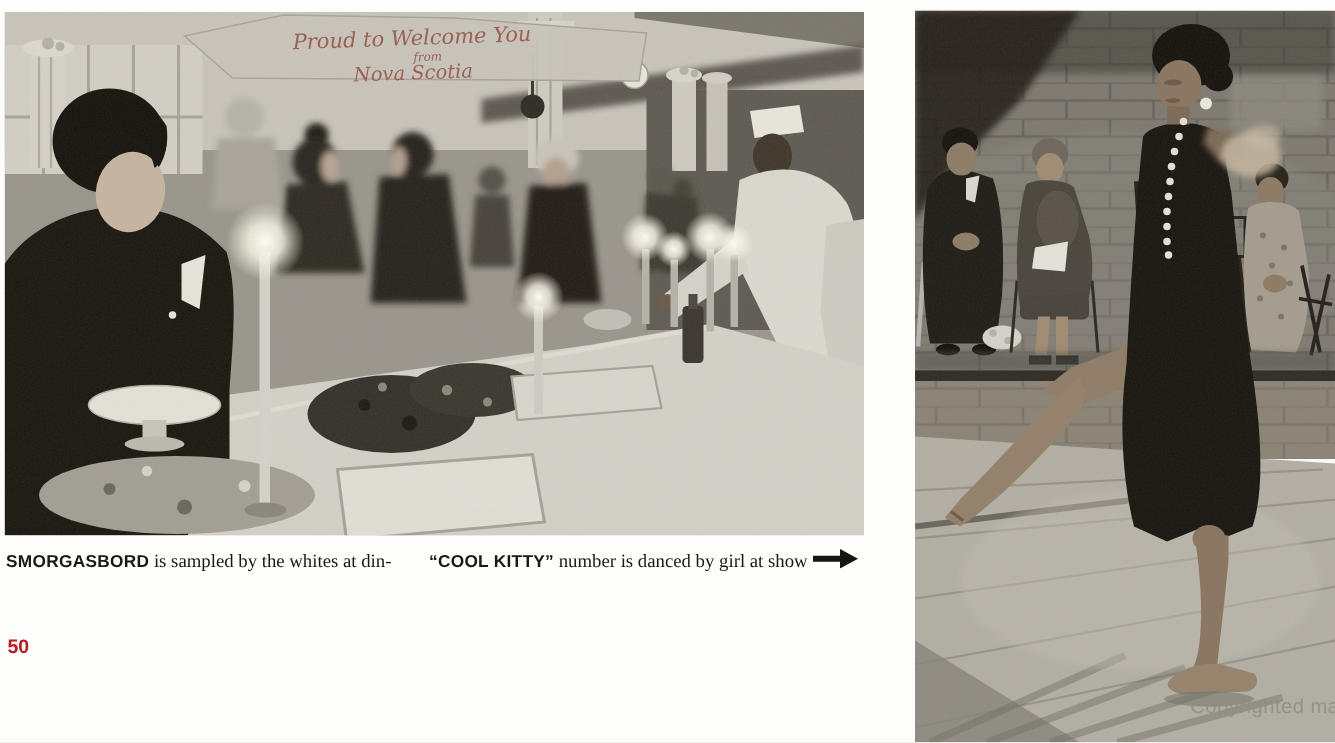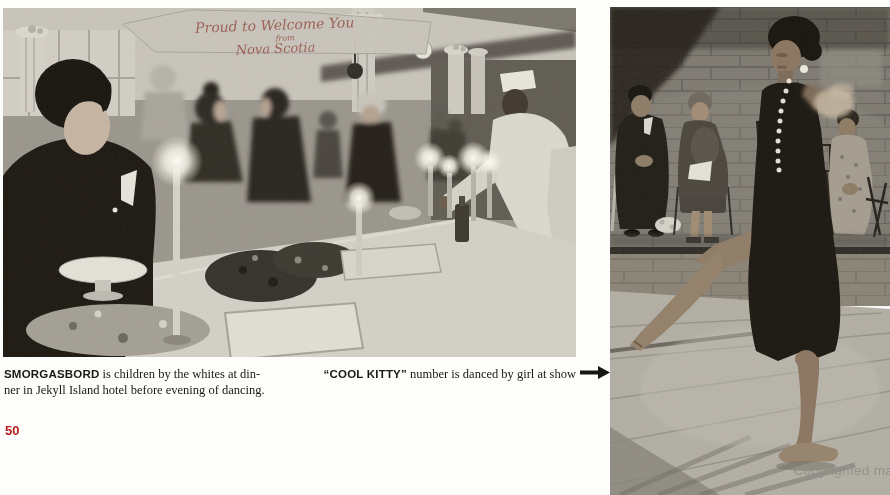--- a/index.html
+++ b/index.html
@@ -6,21 +6,21 @@
   .page{position:relative;width:890px;height:495px;background:#fdfdfb;overflow:hidden;
         font-family:"Liberation Serif",serif;}
   .photo{position:absolute;overflow:hidden;}
   .photo svg{display:block;width:100%;height:100%;}
   #photo-left{left:3px;top:8px;width:573px;height:349px;}
   #photo-right{left:610px;top:7px;width:280px;height:488px;}
   .caption{position:absolute;top:366px;color:#1b1812;font-size:12.5px;line-height:16px;}
   .caption .line{display:block;white-space:nowrap;}
   .caption .lead{font-family:"Liberation Sans",sans-serif;font-weight:700;font-size:11.5px;letter-spacing:.2px;}
   #caption-left{left:4px;width:292px;}
-  #caption-right{left:314px;width:296px;text-align:right;}
+  #caption-right{left:286px;width:296px;}
   .arrow-svg{display:inline-block;vertical-align:-1px;margin-left:4px;}
   #page-number{position:absolute;left:5px;top:423px;font-family:"Liberation Sans",sans-serif;
                font-weight:700;font-size:13px;color:#b91c1c;}
   #watermark{position:absolute;right:-3px;top:463px;font-family:"Liberation Sans",sans-serif;
              font-size:13.5px;color:#8e8d89;opacity:.85;letter-spacing:.3px;white-space:nowrap;}
   .banner-text{font-family:"DejaVu Serif",serif;font-style:italic;fill:#9b5d52;}
 </style>
 </head>
 <body>
 
@@ -310,22 +310,21 @@
         <path d="M186,348 C190,372 192,398 190,418 C189,430 186,438 184,442 L201,442 C203,420 207,390 209,366 L209,350 Z" fill="#8a7560"></path>
         <path d="M170,446 C178,438 192,434 204,436 L226,442 C230,446 228,452 222,454 L178,456 C170,454 166,450 170,446 Z" fill="#96836c"></path>
         <ellipse cx="196" cy="459" rx="30" ry="5" fill="#6e6a60" opacity="0.5"></ellipse>
       </g>
 
       <rect width="280" height="488" filter="url(#grainR)" opacity="0.22"></rect>
     </svg>
   </figure>
 
   <p class="caption" id="caption-left" style="margin:0">
-    <span class="line"><span class="lead">SMORGASBORD</span><span> is children by the whites at din-</span></span>
-    <span class="line">ner in Jekyll Island hotel before evening of dancing.</span>
+    <span class="line"><span class="lead">SMORGASBORD</span><span> is sampled by the whites at din-</span></span>
   </p>
 
   <p class="caption" id="caption-right" style="margin:0">
     <span class="line"><span class="lead">“COOL KITTY”</span><span> number is danced by girl at show</span><svg class="arrow-svg" width="30" height="13" viewBox="0 0 30 13">
           <rect x="0" y="4.5" width="19" height="4" fill="#17150f"></rect>
           <polygon points="18,0 30,6.5 18,13" fill="#17150f"></polygon>
         </svg></span>
   </p>
 
   <div id="page-number">50</div>

